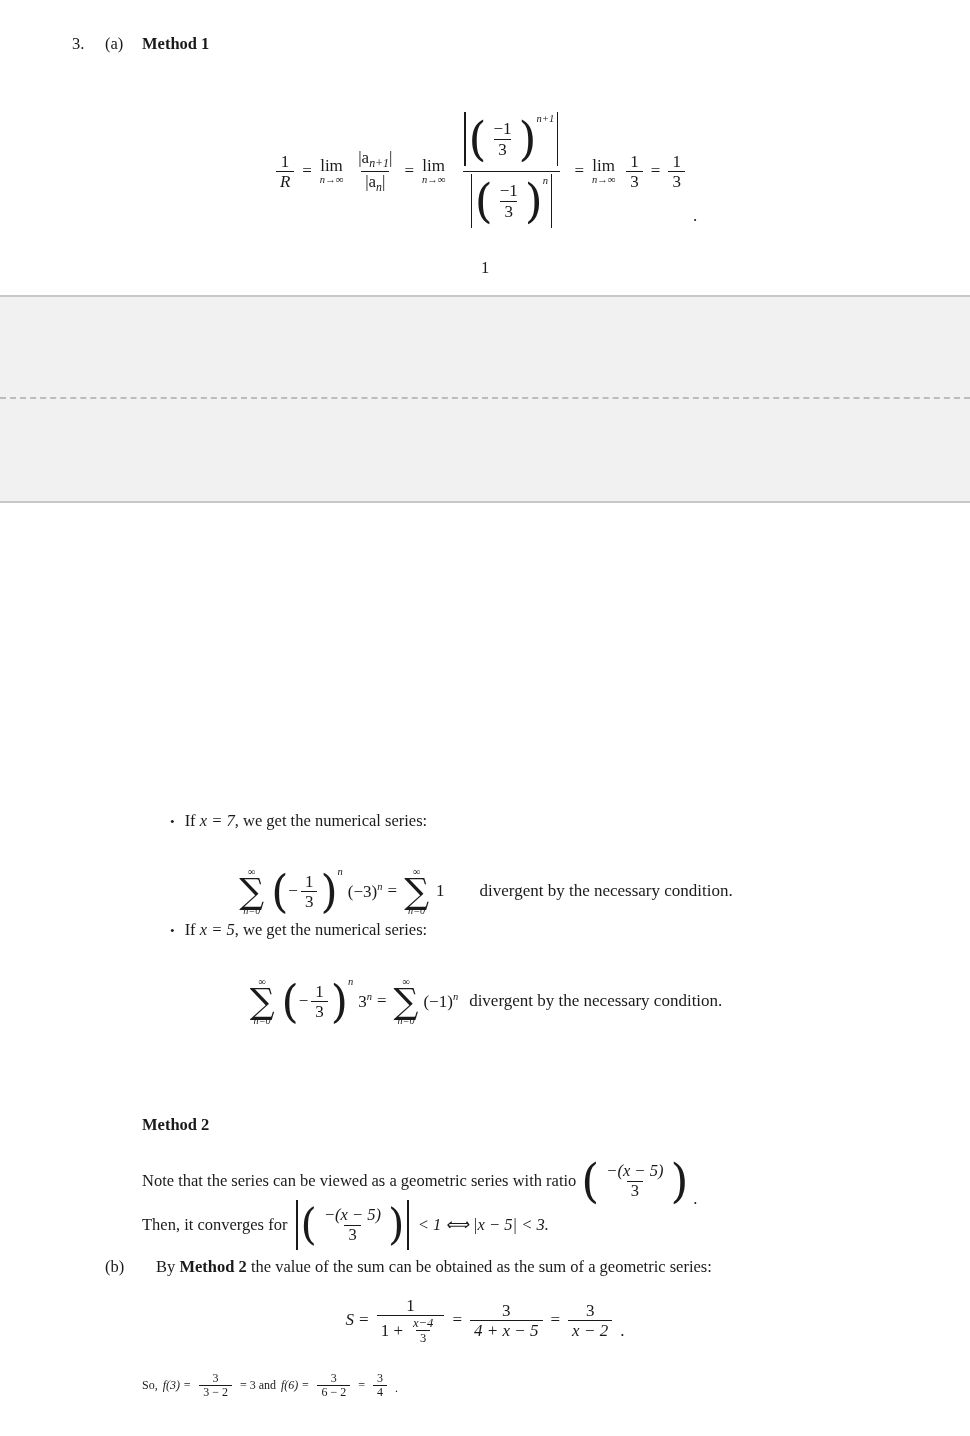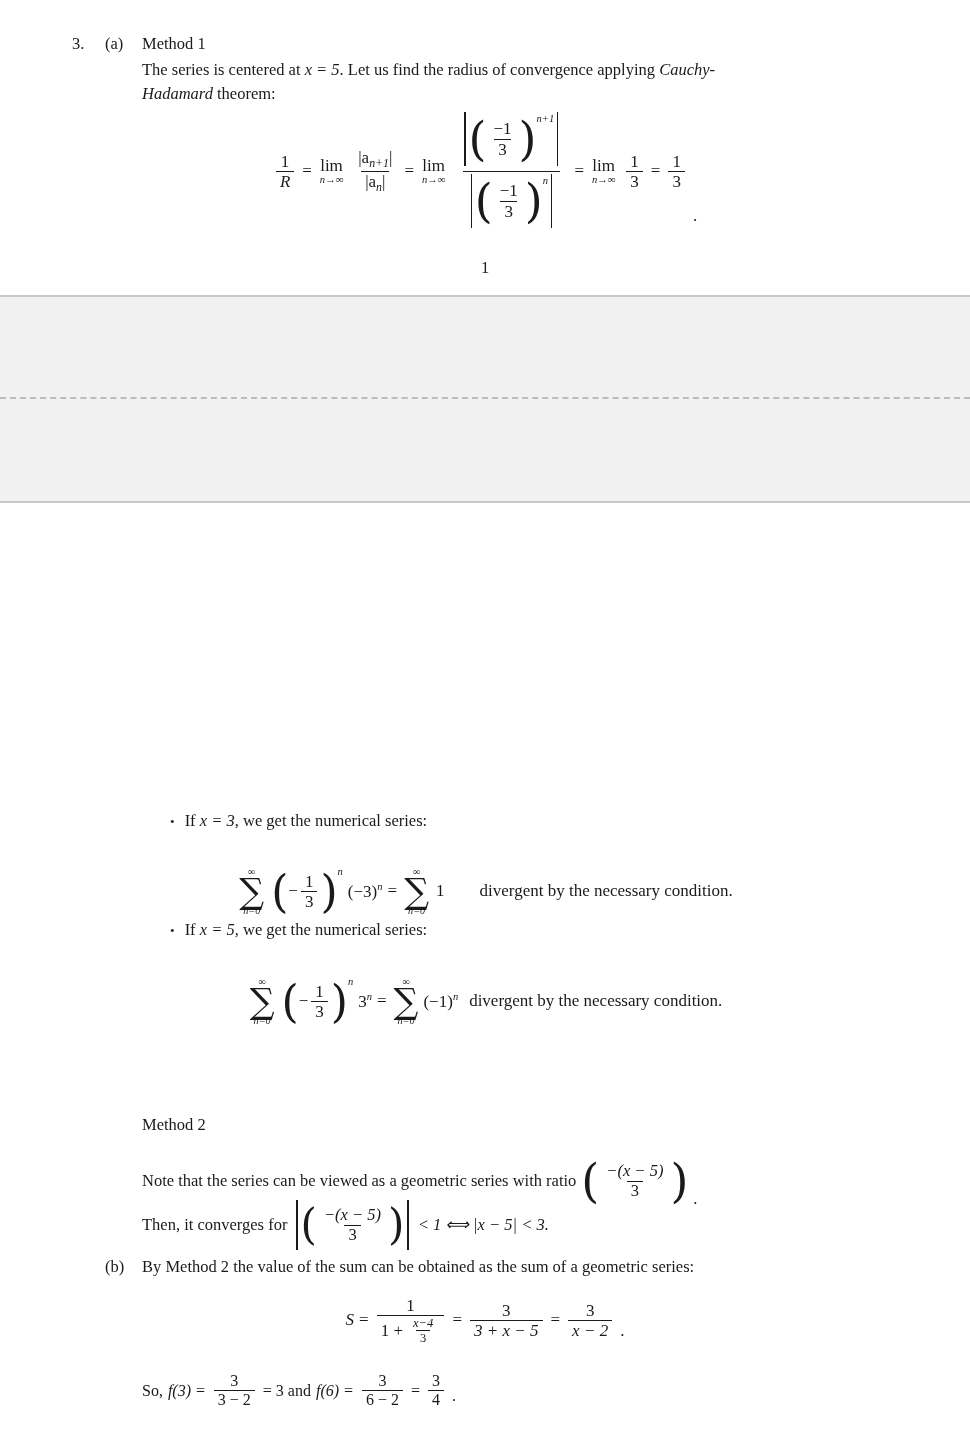--- a/index.html
+++ b/index.html
@@ -28,21 +28,21 @@
   }
   .gap-dash {
     position: absolute;
     left: 0; width: 970px;
     border-top: 2px dashed #b9bcc1;
   }
 
   
   .blk { position: absolute; }
   .para { text-align: left; }
-  .bold { font-weight: normal; }
+  .bold { font-weight: bold; }
   .ital { font-style: italic; }
   .mathvar { font-style: italic; font-family: "Liberation Serif", serif; }
 
   .eq { text-align: center; width: 100%; }
   .eqline {
     display: inline-flex; align-items: center;
     justify-content: center; gap: 5px;
   }
 
   
@@ -102,24 +102,20 @@
   <div class="blk" style="left:72px; top:32px;">
     <span>3.</span>
   </div>
   <div class="blk" style="left:105px; top:32px;">
     <span>(a)</span>
   </div>
   <div class="blk bold" style="left:142px; top:32px;">
     <span>Method 1</span>
   </div>
 
-  <div class="blk para" style="left:142px; top:58px; width:710px;">
-    <span>The series is centered at </span><span class="mathvar">x = 5</span><span>. Let us find the radius of convergence applying </span><span class="ital">Cauchy-</span><br>
-    <span class="ital">Hadamard</span><span> theorem:</span>
-  </div>
 
   <div class="blk eq" style="left:0; top:112px; width:970px;">
     <span class="eqline" style="font-size:17px;">
 
       <span class="frac">
         <span class="num">1</span>
         <span class="den mathvar">R</span>
       </span>
       <span>=</span>
 
@@ -194,21 +190,21 @@
     <span>1</span>
   </div>
 
   <div class="page-gap" style="top:295px; height:208px;">
     <div class="gap-dash" style="top:100px;"></div>
   </div>
 
 
   <div class="blk bullet-row" style="left:170px; top:809px;">
     <span class="bullet-dot">•</span>
-    <span><span>If </span><span class="mathvar">x = 3</span><span>, we get the numerical series:</span></span>
+    <span><span>If </span><span class="mathvar">x = 7</span><span>, we get the numerical series:</span></span>
   </div>
 
   <div class="blk eq" style="left:0; top:858px; width:970px;">
     <span class="eqline" style="font-size:17px;">
       <span class="sum">
         <span class="sup">∞</span>
         <span class="sig">∑</span>
         <span class="sub">n=0</span>
       </span>
       <span class="parenwrap">
@@ -302,21 +298,21 @@
         </span>
         <span class="bar"></span>
       </span>
       <span class="mathvar">&lt; 1 ⟺ |x − 5| &lt; 3.</span>
     </span>
   </div>
 
   <div class="blk" style="left:105px; top:1255px;">
     <span>(b)</span>
   </div>
-  <div class="blk para" style="left:142px; top:1255px; width:740px;">
+  <div class="blk para" style="left:156px; top:1255px; width:740px;">
     <span>By </span><span class="bold">Method 2</span><span> the value of the sum can be obtained as the sum of a geometric series:</span>
   </div>
 
   <div class="blk eq" style="left:0; top:1296px; width:970px;">
     <span class="eqline" style="font-size:17px;">
       <span class="mathvar">S</span>
       <span>=</span>
       <span class="frac">
         <span class="num">1</span>
         <span class="den">
@@ -325,33 +321,33 @@
             <span class="frac sm">
               <span class="num mathvar">x−4</span>
               <span class="den">3</span>
             </span>
           </span>
         </span>
       </span>
       <span>=</span>
       <span class="frac">
         <span class="num">3</span>
-        <span class="den mathvar">3 + x − 5</span>
+        <span class="den mathvar">4 + x − 5</span>
       </span>
       <span>=</span>
       <span class="frac">
         <span class="num">3</span>
         <span class="den mathvar">x − 2</span>
       </span>
       <span style="align-self:flex-end; padding-bottom:2px;">.</span>
     </span>
   </div>
 
   <div class="blk" style="left:142px; top:1372px; width:760px;">
-    <span class="eqline" style="justify-content:flex-start; font-size:16px;">
+    <span class="eqline" style="justify-content:flex-start; font-size:12px;">
       <span>So, </span>
       <span class="mathvar">f(3) =</span>
       <span class="frac">
         <span class="num">3</span>
         <span class="den">3 − 2</span>
       </span>
       <span>= 3 and </span>
       <span class="mathvar">f(6) =</span>
       <span class="frac">
         <span class="num">3</span>

